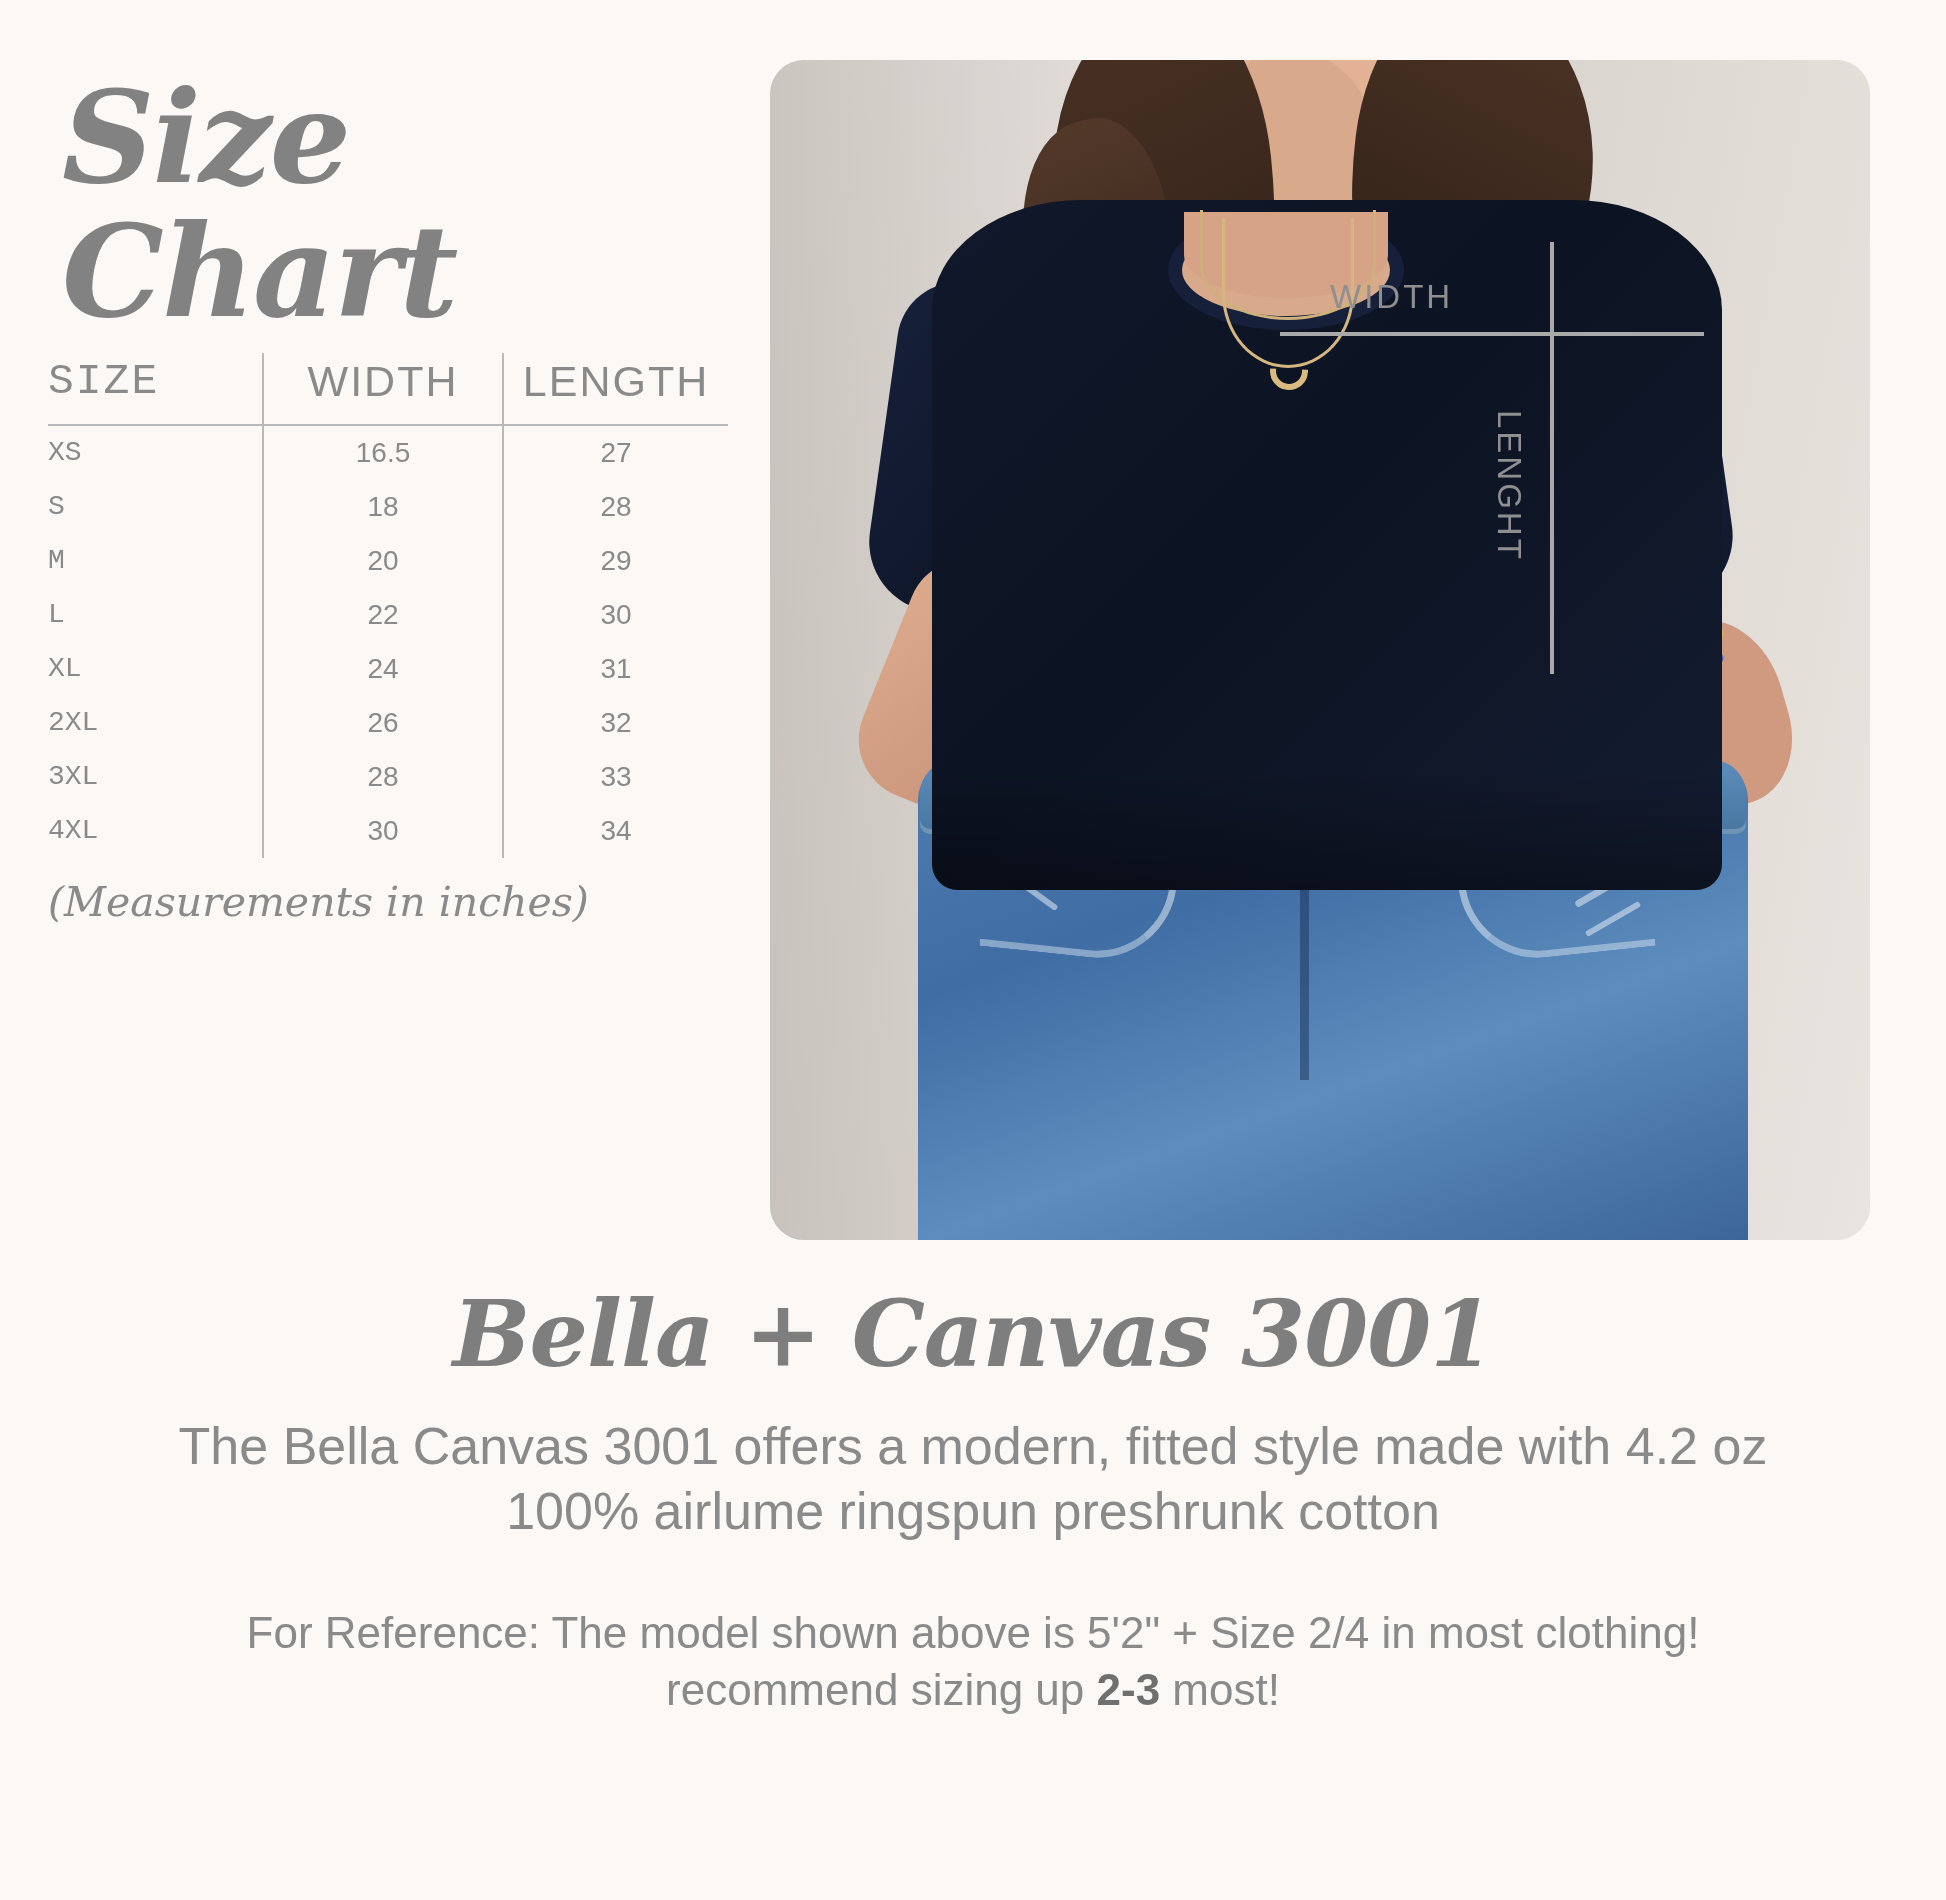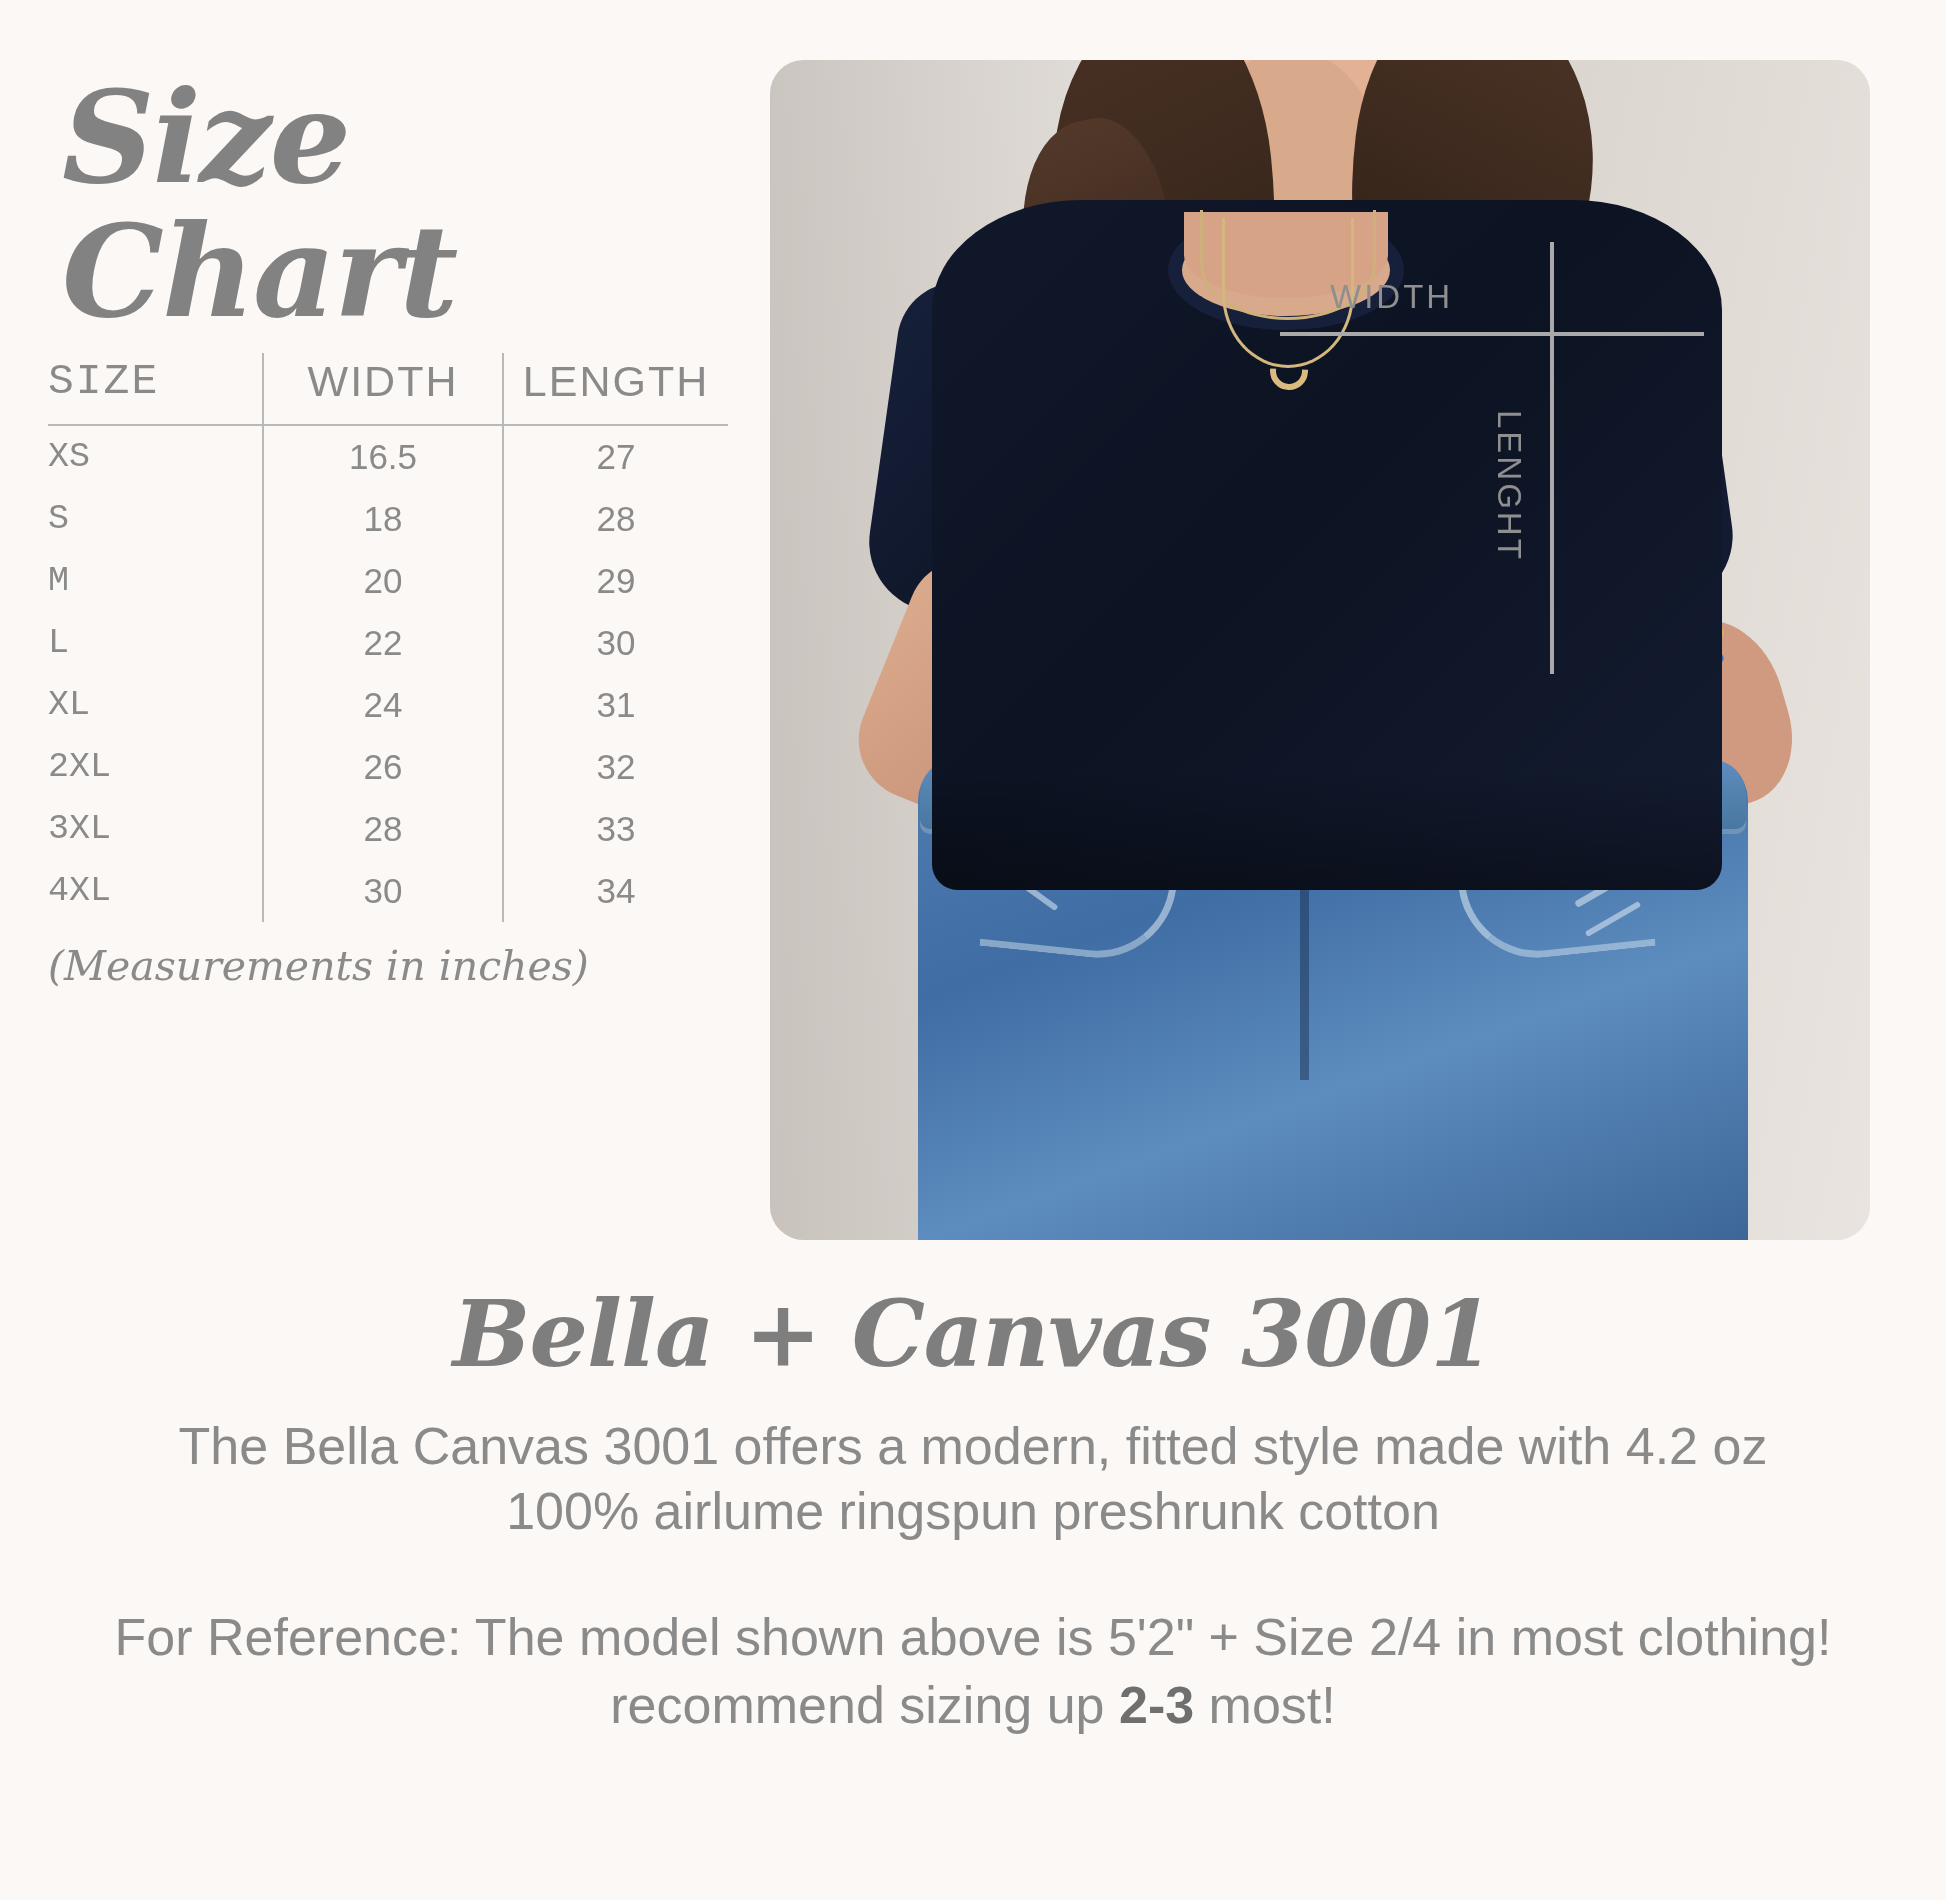--- a/index.html
+++ b/index.html
@@ -75,21 +75,21 @@
   }
   table.size-table th.c2, table.size-table td.c2 {
     width: 225px;
     text-align: center;
   }
   table.size-table thead tr {
     border-bottom: 2px solid #b9b9b9;
   }
   table.size-table td {
     padding: 11px 0;
-    font-size: 35px;
+    font-size: 28px;
     margin-top: 39px;
   }
   table.size-table thead th.c1 { border-top: none; }
   .measure-note {
     font-family: "DejaVu Serif", serif;
     font-style: italic;
     font-size: 41px;
     color: #8a8a8a;
     text-align: left;
     width: 680px;
@@ -405,21 +405,21 @@
     letter-spacing: -1px;
   }
   .desc {
     font-size: 52px;
     line-height: 1.25;
     color: #8a8a8a;
     max-width: 1730px;
     margin: 0 auto 60px auto;
   }
   .ref {
-    font-size: 52px;
+    font-size: 44px;
     line-height: 1.3;
     color: #8a8a8a;
     max-width: 1830px;
     margin: 0 auto;
   }
   .ref b { color: #6f6f6f; font-weight: bold; }
 </style>
 </head>
 <body>
 

